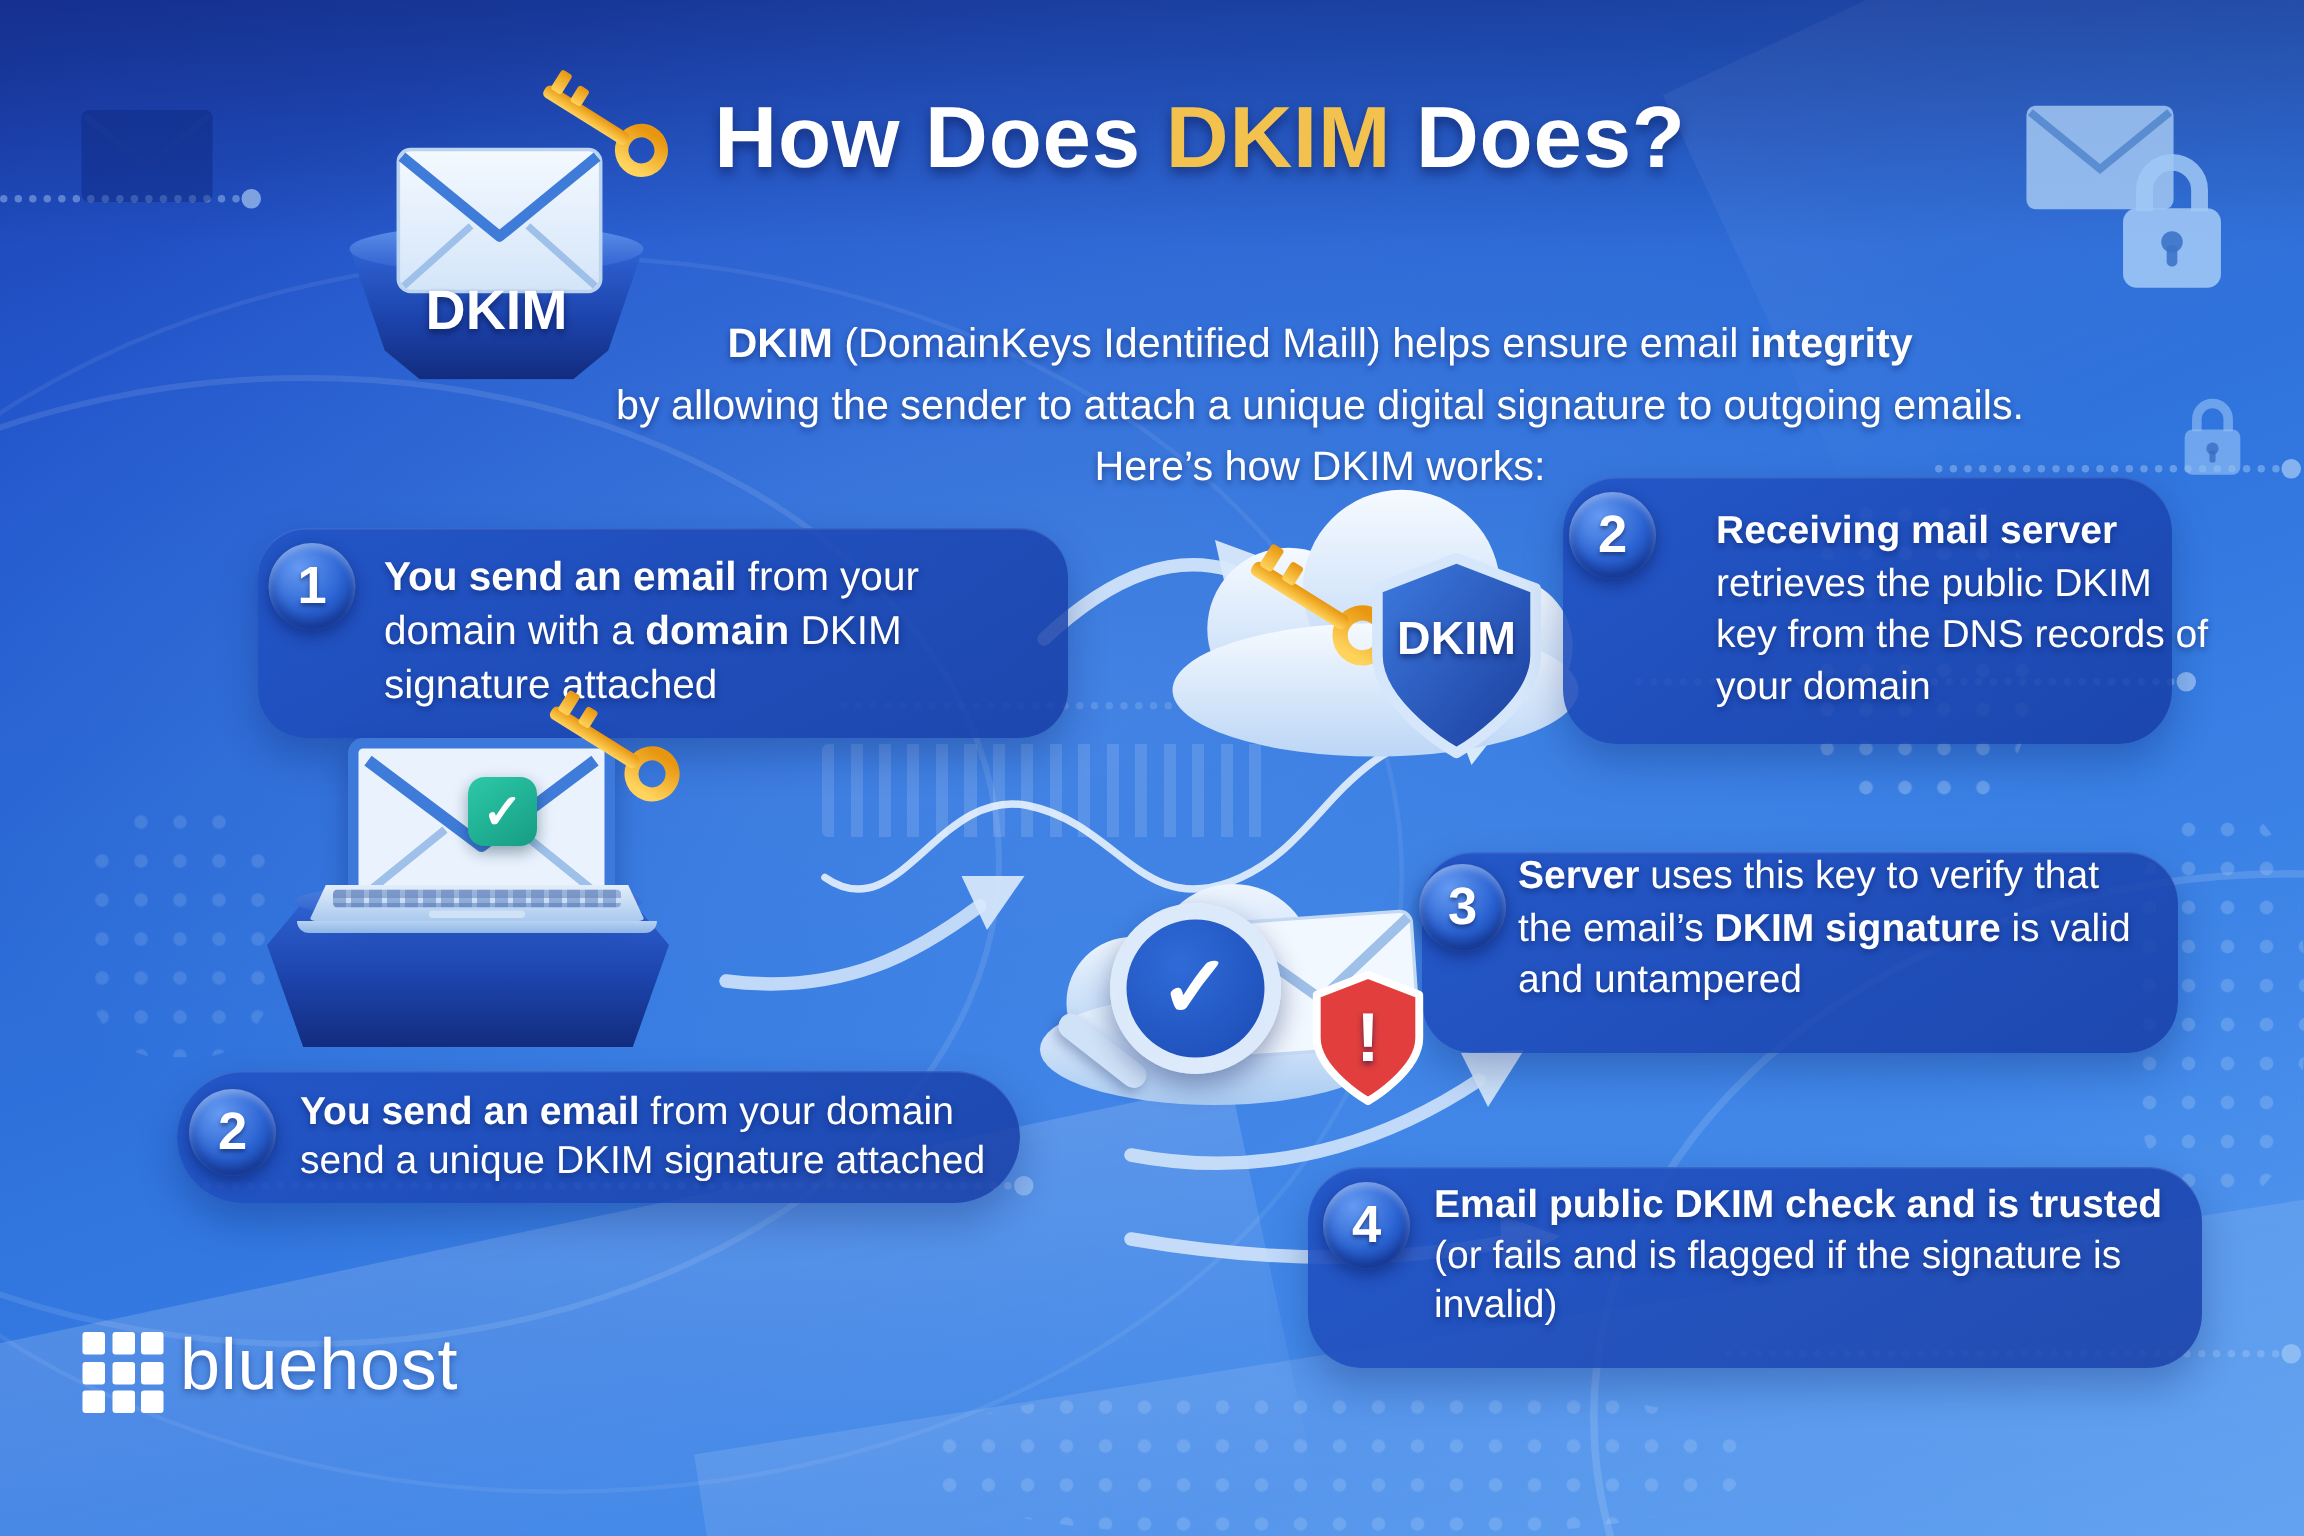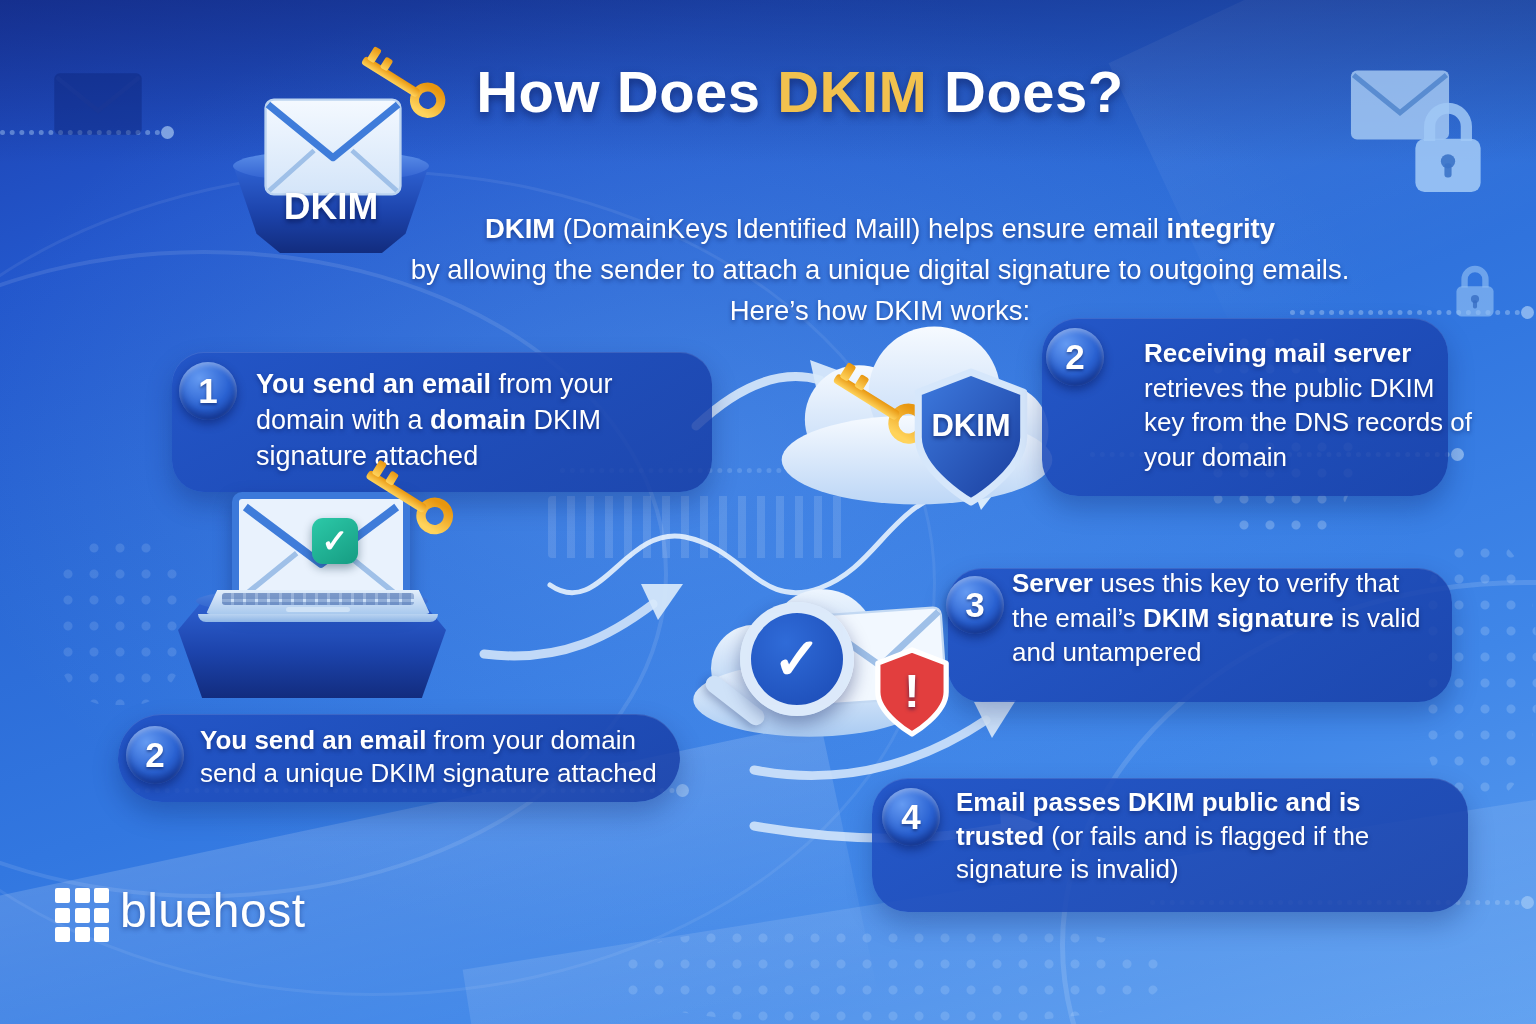--- a/index.html
+++ b/index.html
@@ -256,21 +256,21 @@
   <div class="step-box" style="left:118px;top:714px;width:562px;height:88px;border-radius:44px;"></div>
   <div class="nbadge" style="left:126px;top:726px;">
       <span>2</span>
     </div>
   <div class="step-text" style="left:200px;top:724px;width:480px;line-height:33px;"><b>You send an email</b><span> from your domain send a unique DKIM signature attached</span></div>
 
   <div class="step-box" style="left:872px;top:778px;width:596px;height:134px;border-radius:36px;"></div>
   <div class="nbadge" style="left:882px;top:788px;">
       <span>4</span>
     </div>
-  <div class="step-text" style="left:956px;top:786px;width:495px;line-height:33.5px;"><b>Email passes DKIM public and is trusted</b><span> (or fails and is flagged if the signature is invalid)</span></div>
+  <div class="step-text" style="left:956px;top:786px;width:495px;line-height:33.5px;"><b>Email public DKIM check and is trusted</b><span> (or fails and is flagged if the signature is invalid)</span></div>
 
   <div>
     <div class="bh-grid" style="left:55px;top:888px;">
       <i></i>
         <i></i>
         <i></i>
         <i></i>
         <i></i>
         <i></i>
         <i></i>

